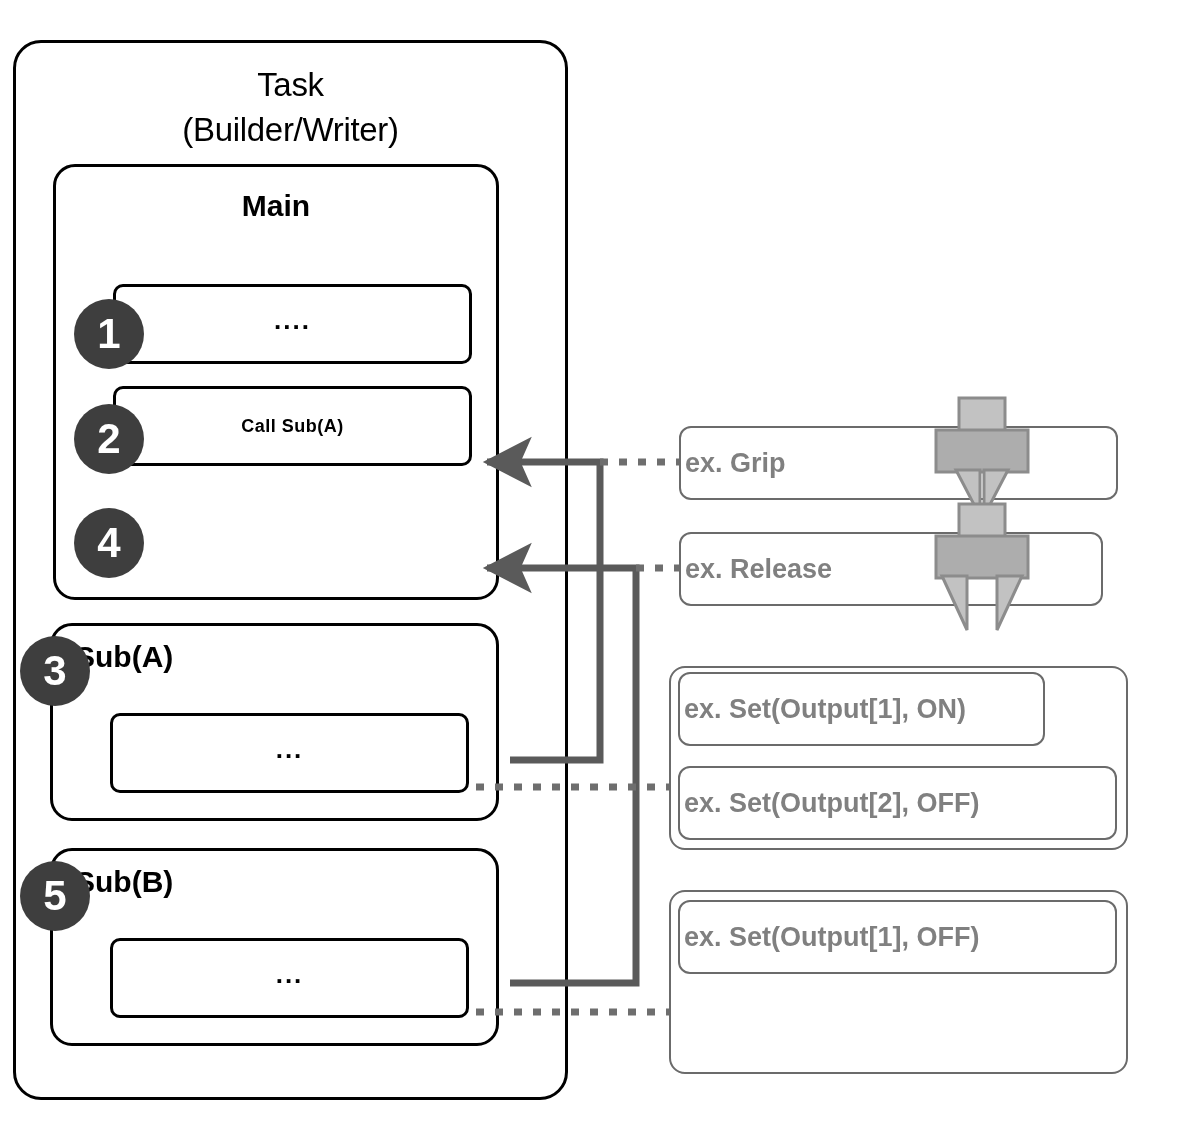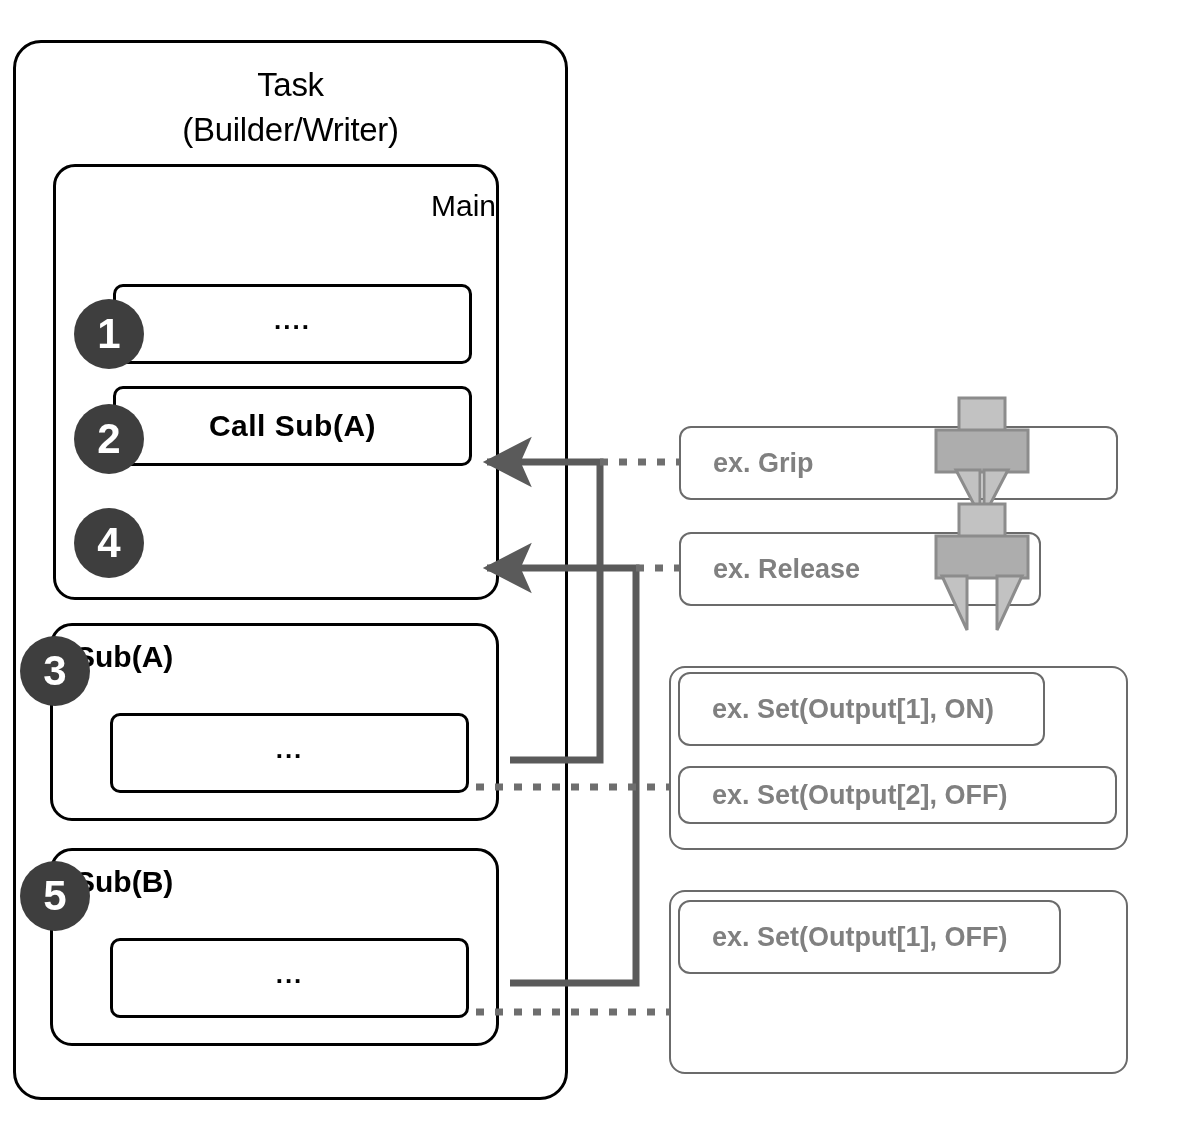--- a/index.html
+++ b/index.html
@@ -63,36 +63,36 @@
     border-radius: 22px;
     background: #ffffff;
     box-sizing: border-box;
     z-index: 2;
   }
   .main-title {
     position: absolute;
     left: 0;
     top: 22px;
     width: 100%;
-    text-align: right;
+    text-align: center;
     font-size: 30px;
-    font-weight: normal;
+    font-weight: bold;
     color: #000000;
   }
 
   .stmt {
     position: absolute;
     border: 3px solid #000000;
     border-radius: 10px;
     background: #ffffff;
     box-sizing: border-box;
     display: flex;
     align-items: center;
     justify-content: center;
-    font-size: 30px;
+    font-size: 18px;
     font-weight: bold;
     color: #000000;
     letter-spacing: 0.5px;
   }
   .stmt.dots {
     font-size: 26px;
     letter-spacing: 2px;
     padding-bottom: 8px;
   }
 
@@ -153,21 +153,21 @@
     background: #ffffff;
     box-sizing: border-box;
     display: flex;
     align-items: center;
     z-index: 3;
   }
   .ex-label {
     font-size: 27px;
     font-weight: bold;
     color: #808080;
-    padding-left: 32px;
+    padding-left: 4px;
     white-space: nowrap;
   }
 
   .ex-group {
     position: absolute;
     border: 2.5px solid #6b6b6b;
     border-radius: 16px;
     background: #ffffff;
     box-sizing: border-box;
     z-index: 3;
@@ -241,37 +241,37 @@
     <span class="ex-label">ex. Grip</span>
   </div>
 
   <svg class="gripper" style="left:920px; top:396px;" width="124" height="124" viewBox="0 0 124 124">
     <rect x="39" y="2" width="46" height="36" fill="#c2c2c2" stroke="#8c8c8c" stroke-width="3"></rect>
     <rect x="16" y="34" width="92" height="42" fill="#adadad" stroke="#8c8c8c" stroke-width="3"></rect>
     <path d="M36 74 L60 120 L60 74 Z" fill="#c2c2c2" stroke="#8c8c8c" stroke-width="3"></path>
     <path d="M88 74 L64 120 L64 74 Z" fill="#c2c2c2" stroke="#8c8c8c" stroke-width="3"></path>
   </svg>
 
-  <div class="ex-card" style="left:679px; top:532px; width:362px; height:74px;">
+  <div class="ex-card" style="left:679px; top:532px; width:424px; height:74px;">
     <span class="ex-label">ex. Release</span>
   </div>
 
   <svg class="gripper" style="left:920px; top:502px;" width="124" height="132" viewBox="0 0 124 132">
     <rect x="39" y="2" width="46" height="36" fill="#c2c2c2" stroke="#8c8c8c" stroke-width="3"></rect>
     <rect x="16" y="34" width="92" height="42" fill="#adadad" stroke="#8c8c8c" stroke-width="3"></rect>
     <path d="M22 74 L47 128 L47 74 Z" fill="#c2c2c2" stroke="#8c8c8c" stroke-width="3"></path>
     <path d="M102 74 L77 128 L77 74 Z" fill="#c2c2c2" stroke="#8c8c8c" stroke-width="3"></path>
   </svg>
 
   <div class="ex-group" style="left:669px; top:666px; width:459px; height:184px;"></div>
   <div class="ex-card" style="left:678px; top:672px; width:367px; height:74px;">
     <span class="ex-label">ex. Set(Output[1], ON)</span>
   </div>
-  <div class="ex-card" style="left:678px; top:766px; width:439px; height:58px;border-radius:12px;">
+  <div class="ex-card" style="left:678px; top:766px; width:439px; height:74px;border-radius:12px;">
     <span class="ex-label">ex. Set(Output[2], OFF)</span>
   </div>
 
   <div class="ex-group" style="left:669px; top:890px; width:459px; height:184px;"></div>
-  <div class="ex-card" style="left:678px; top:900px; width:383px; height:74px;">
+  <div class="ex-card" style="left:678px; top:900px; width:439px; height:74px;">
     <span class="ex-label">ex. Set(Output[1], OFF)</span>
   </div>
 
 </div>
 
 </body></html>

